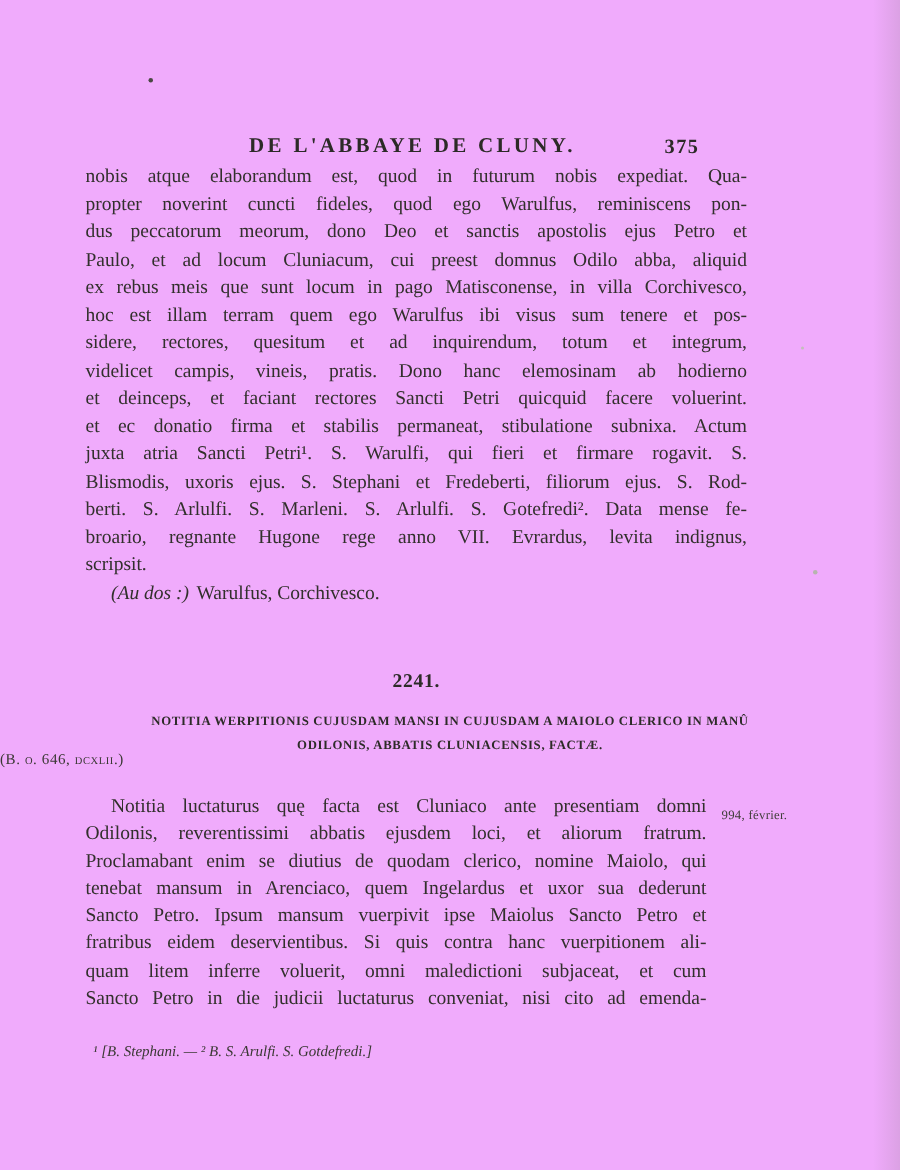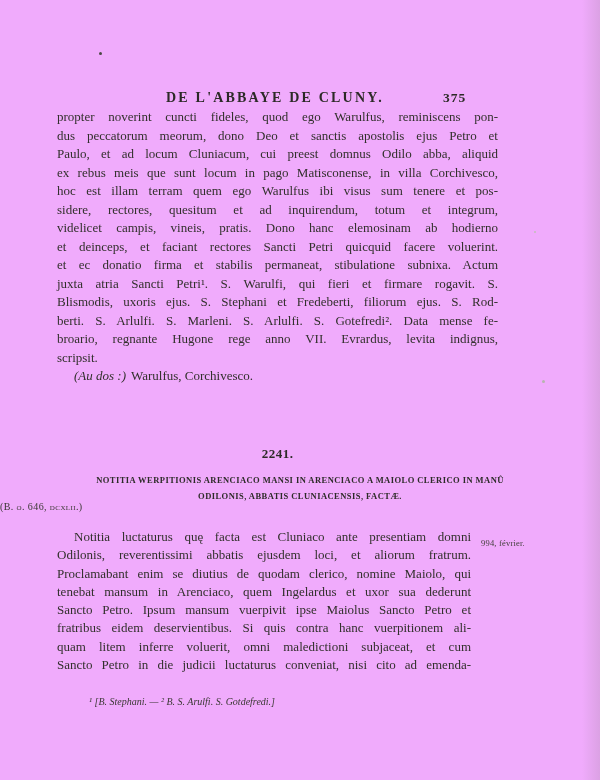--- a/index.html
+++ b/index.html
@@ -52,38 +52,39 @@
   }
   .charter-source{
     position:absolute;top:501px;left:0;width:600px;
     font-size:10px;font-variant:small-caps;color:#3a3833;letter-spacing:0.4px;
   }
   .margin-note{
     position:absolute;left:481px;top:538px;width:72px;
     font-size:8.5px;color:#403e39;letter-spacing:0.2px;
   }
   .footnote{
-    position:absolute;left:89px;top:696px;width:440px;
+    position:absolute;left:62px;top:696px;width:440px;
     font-size:10px;font-style:italic;color:#3a3833;
   }
 </style>
 </head>
 <body>
 
 <div class="page">
 
   <div class="scan-edge-right"></div>
   <div class="speck s1"></div>
   <div class="speck s2"></div>
   <div class="speck s3"></div>
 
   <div class="running-head">DE L'ABBAYE DE CLUNY.</div>
   <div class="page-number">375</div>
 
   <div class="charter-text c2240">
+    <div class="line">nobis atque elaborandum est, quod in futurum nobis expediat. Qua-</div>
     <div class="line">propter noverint cuncti fideles, quod ego Warulfus, reminiscens pon-</div>
     <div class="line">dus peccatorum meorum, dono Deo et sanctis apostolis ejus Petro et</div>
     <div class="line">Paulo, et ad locum Cluniacum, cui preest domnus Odilo abba, aliquid</div>
     <div class="line">ex rebus meis que sunt locum in pago Matisconense, in villa Corchivesco,</div>
     <div class="line">hoc est illam terram quem ego Warulfus ibi visus sum tenere et pos-</div>
     <div class="line">sidere, rectores, quesitum et ad inquirendum, totum et integrum,</div>
     <div class="line">videlicet campis, vineis, pratis. Dono hanc elemosinam ab hodierno</div>
     <div class="line">et deinceps, et faciant rectores Sancti Petri quicquid facere voluerint.</div>
     <div class="line">et ec donatio firma et stabilis permaneat, stibulatione subnixa. Actum</div>
     <div class="line">juxta atria Sancti Petri¹. S. Warulfi, qui fieri et firmare rogavit. S.</div>
@@ -92,21 +93,21 @@
     <div class="line">broario, regnante Hugone rege anno VII. Evrardus, levita indignus,</div>
     <div class="line short">scripsit.</div>
     <div class="line short au-dos">
       <span class="label">(Au dos :)</span><span>Warulfus, Corchivesco.</span>
     </div>
   </div>
 
   <div class="charter-number">2241.</div>
 
   <div class="charter-title">
-    <div>NOTITIA WERPITIONIS ARENCIACO MANSI IN ARENCIACO A MAIOLO CLERICO IN MANÛ</div>
+    <div>NOTITIA WERPITIONIS CUJUSDAM MANSI IN CUJUSDAM A MAIOLO CLERICO IN MANÛ</div>
     <div>ODILONIS, ABBATIS CLUNIACENSIS, FACTÆ.</div>
   </div>
 
   <div class="charter-source">(B. o. 646, dcxlii.)</div>
 
   <div class="margin-note">994, février.</div>
 
   <div class="charter-text c2241-body">
     <div class="line indent">Notitia luctaturus quę facta est Cluniaco ante presentiam domni</div>
     <div class="line">Odilonis, reverentissimi abbatis ejusdem loci, et aliorum fratrum.</div>

